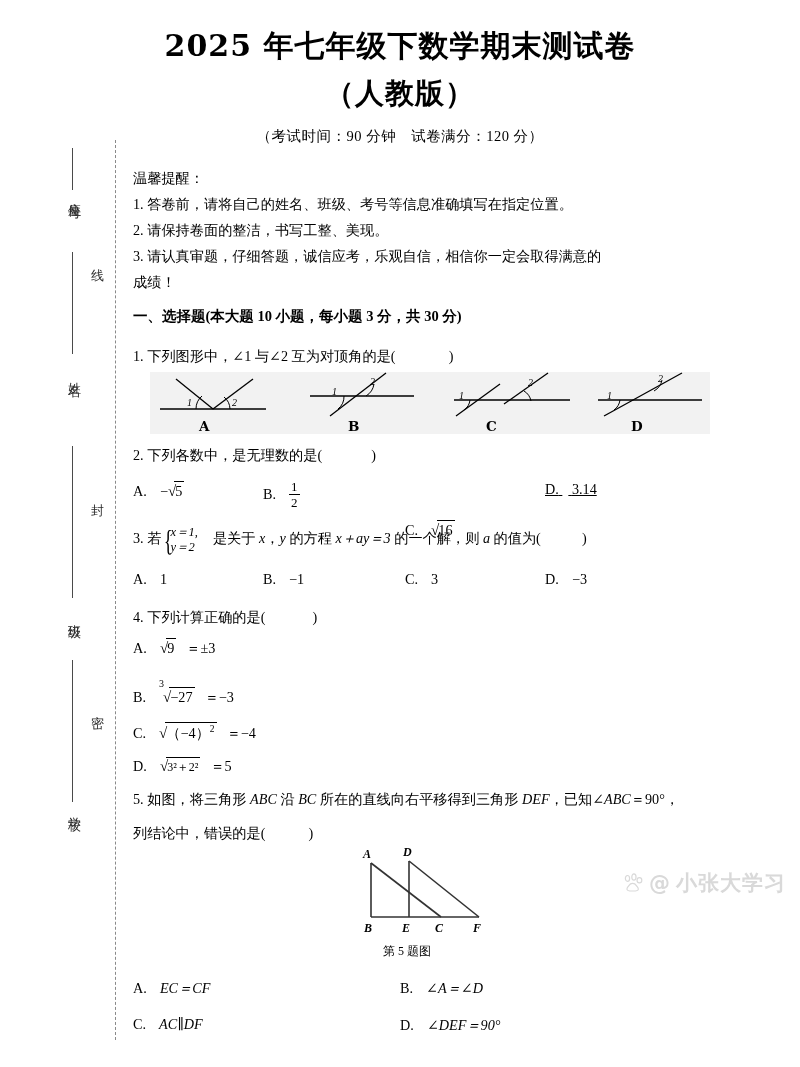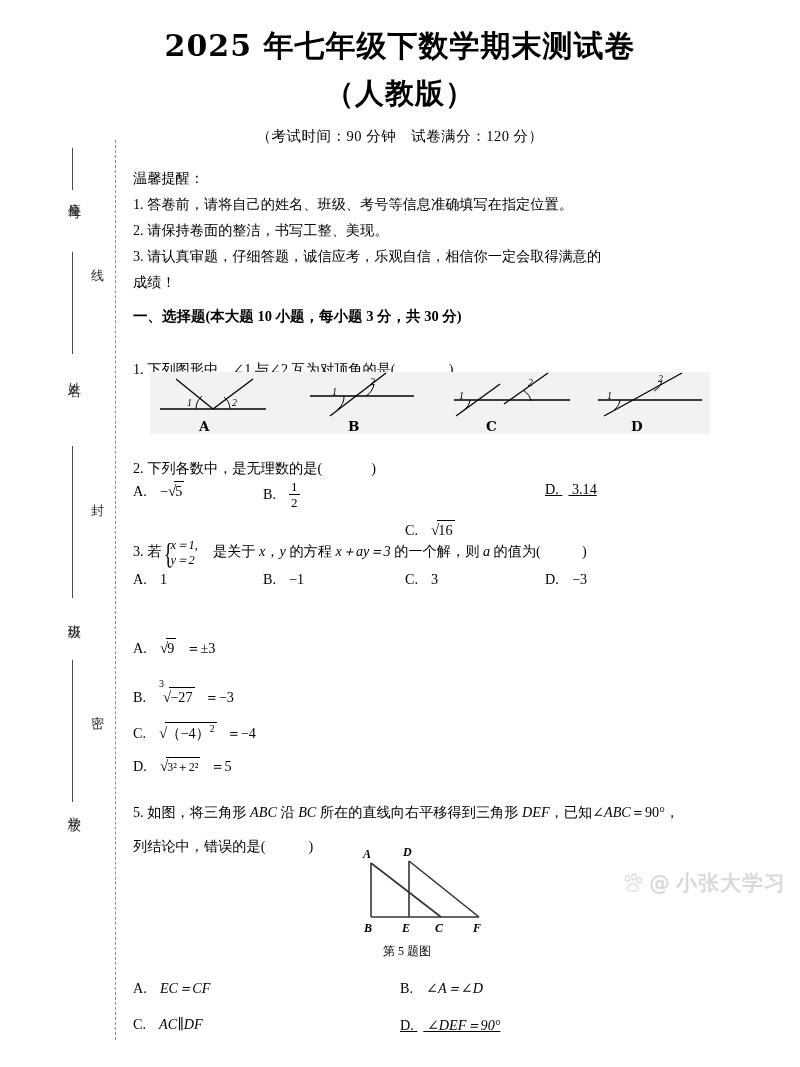--- a/index.html
+++ b/index.html
@@ -76,21 +76,20 @@
     font-size:14.5px;font-weight:bold;
     white-space:nowrap;
   }
 
   
   .q{
     position:absolute;
     font-size:14.2px;
     line-height:23px;
     white-space:nowrap;
-    margin-top:13px;
   }
   .opt{
     position:absolute;
     font-size:14.2px;
     white-space:nowrap;
   }
   .it{font-style:italic;font-family:"Liberation Serif","DejaVu Serif",serif;}
 
   
   .rad{display:inline-block;position:relative;white-space:nowrap;}
@@ -321,20 +320,26 @@
     <span>C.</span>
     <span style="display:inline-block;width:6px;"></span>
     <span>3</span>
   </div>
   <div class="opt" style="left:545px;top:571px;">
     <span>D.</span>
     <span style="display:inline-block;width:6px;"></span>
     <span>−3</span>
   </div>
 
+  <div class="q" style="left:133px;top:606px;">
+    <span>4.</span>
+    <span>下列计算正确的是(</span>
+    <span style="display:inline-block;width:40px;"></span>
+    <span>)</span>
+  </div>
 
   <div class="opt" style="left:133px;top:638px;">
     <span>A.</span>
     <span style="display:inline-block;width:6px;"></span>
     <span class="rad"><span class="radsym">√</span><span class="radbody">9</span></span>
     <span style="display:inline-block;width:3px;"></span>
     <span>＝±3</span>
   </div>
 
   <div class="opt" style="left:133px;top:687px;">
@@ -398,21 +403,21 @@
   <div class="opt" style="left:400px;top:979px;">
     <span>B.</span>
     <span style="display:inline-block;width:6px;"></span>
     <span class="it">∠A＝∠D</span>
   </div>
   <div class="opt" style="left:133px;top:1016px;">
     <span>C.</span>
     <span style="display:inline-block;width:6px;"></span>
     <span class="it">AC∥DF</span>
   </div>
-  <div class="opt" style="left:400px;top:1016px;text-decoration:underline;">
+  <div class="opt" style="left:400px;top:1016px;">
     <span>D.</span>
     <span style="display:inline-block;width:6px;"></span>
     <span class="it">∠DEF＝90°</span>
   </div>
 
   <div class="watermark">
     <svg class="wm-paw" viewBox="0 0 24 24" fill="none" stroke="#d9d9d9" stroke-width="1.3">
       <ellipse cx="6" cy="7" rx="2.3" ry="3.2"></ellipse>
       <ellipse cx="13" cy="5.4" rx="2.3" ry="3.4"></ellipse>
       <ellipse cx="19" cy="9" rx="2.6" ry="2.9"></ellipse>

